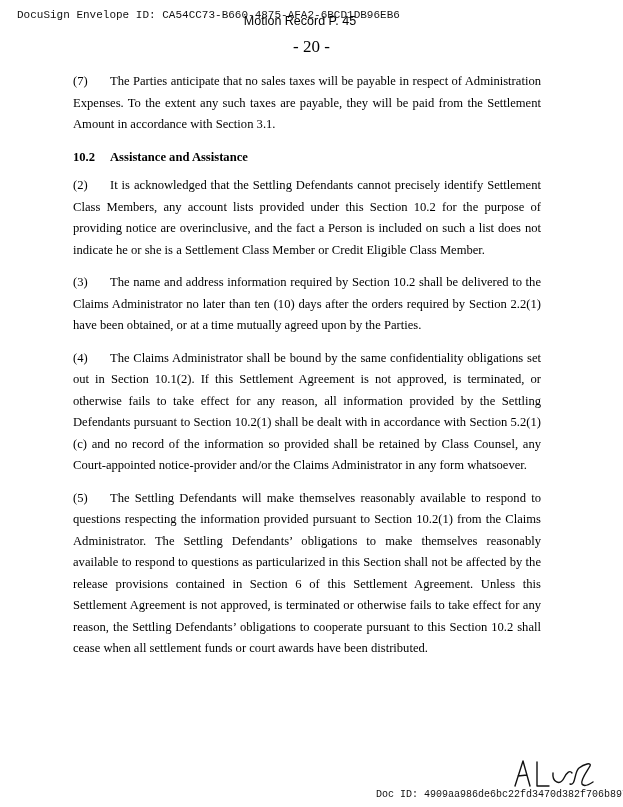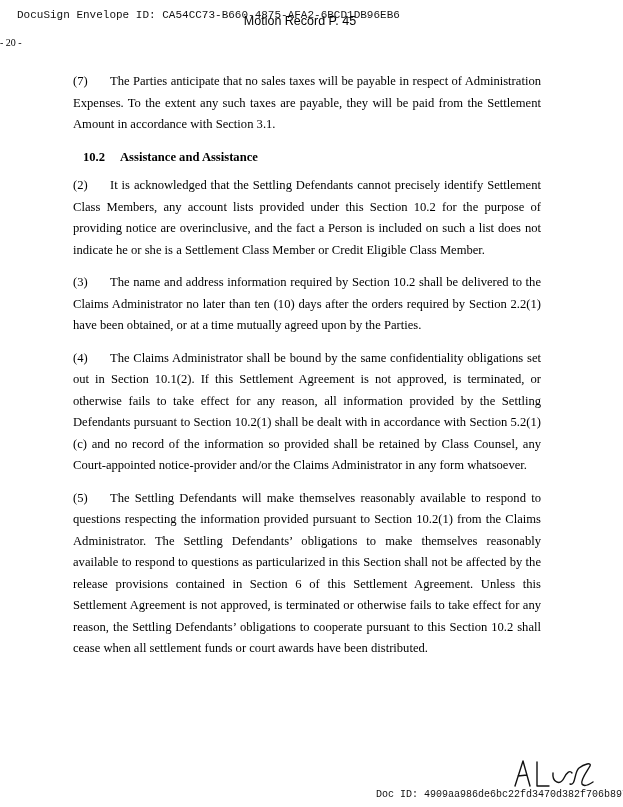--- a/index.html
+++ b/index.html
@@ -9,32 +9,32 @@
       font-family: Liberation Mono, monospace; font-size: 11px; color: #111;
       white-space: nowrap;
     }
     .motion {
       position: absolute; left: 0; width: 604px; top: 14px; text-align: center;
       font-family: "Liberation Sans", sans-serif; font-size: 12.5px; color: #000;
       padding-left: 0;
     }
     .motion span { display: inline-block; margin-left: -4px; }
     .pagenum {
-      position: absolute; left: 0; width: 623px; top: 37px; 
-      font-family: "Liberation Serif", serif; font-size: 10px;
+      position: absolute; left: 0; width: 623px; top: 37px; text-align: center;
+      font-family: "Liberation Serif", serif; font-size: 17px;
     }
     .body-text {
       position: absolute; left: 73px; width: 476px; top: 71px;
       font-family: "Liberation Serif", serif; font-size: 12.6px; line-height: 21.5px;
       text-align: justify;
     }
     .para { margin: 0 8px 11px 0; }
     .para .num { display: inline-block; width: 37px; }
     .heading { font-weight: bold; margin: 0 0 7px 0; }
-    .heading .num { display: inline-block; width: 37px; margin-left: 10px; }
+    .heading .num { display: inline-block; width: 37px; }
     .signature {
       position: absolute; left: 512px; top: 756px; width: 84px; height: 34px;
     }
     .docid {
       position: absolute; left: 376px; top: 789px;
       font-family: Liberation Mono, monospace; font-size: 10px; color: #111;
       white-space: nowrap;
     }
   </style>
 </head>

